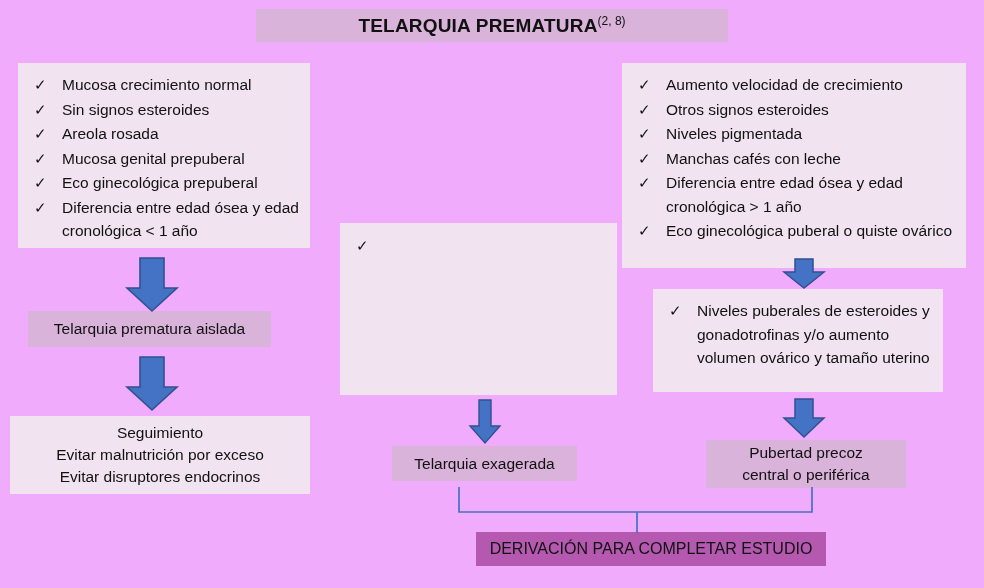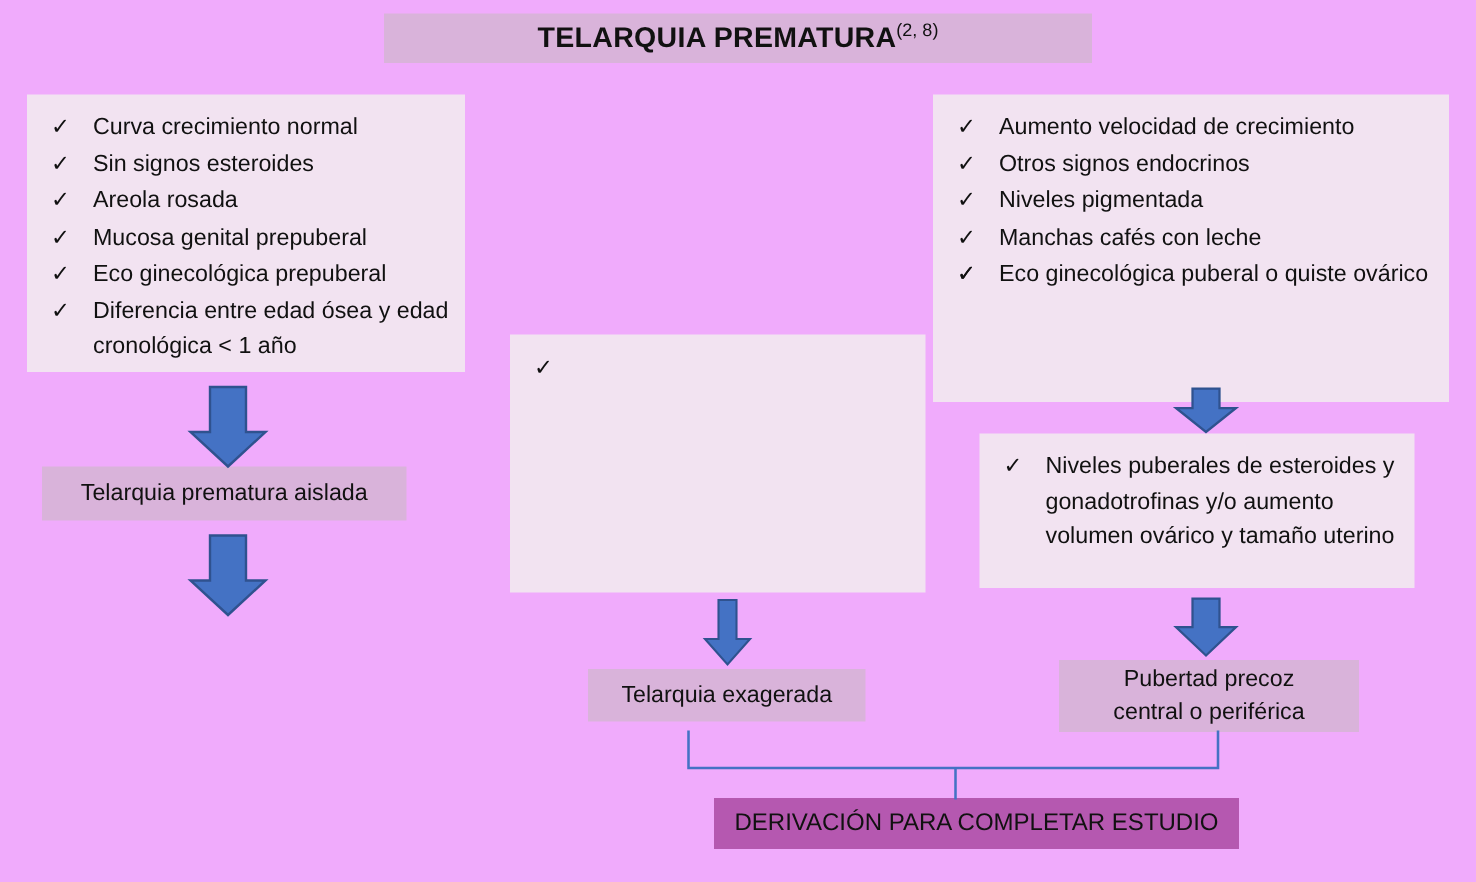--- a/index.html
+++ b/index.html
@@ -126,56 +126,63 @@
 <div id="canvas">
 
   <div class="abs box-mid" id="title-box">
     <div id="title-text">
       <span>TELARQUIA PREMATURA</span><span class="sup">(2, 8)</span>
     </div>
   </div>
 
   <div class="abs box-light checklist" id="left-list">
     <ul>
-      <li><span class="tick">✓</span><span>Curva crecimiento normal</span></li>
+      <li><span class="tick">✓</span><span>Mucosa crecimiento normal</span></li>
       <li><span class="tick">✓</span><span>Sin signos esteroides</span></li>
       <li><span class="tick">✓</span><span>Areola rosada</span></li>
       <li><span class="tick">✓</span><span>Mucosa genital prepuberal</span></li>
       <li><span class="tick">✓</span><span>Eco ginecológica prepuberal</span></li>
       <li><span class="tick">✓</span><span>Diferencia entre edad ósea y edad cronológica &lt; 1 año</span></li>
     </ul>
   </div>
 
   <div class="abs box-light checklist" id="right-list">
     <ul>
       <li><span class="tick">✓</span><span>Aumento velocidad de crecimiento</span></li>
-      <li><span class="tick">✓</span><span>Otros signos endocrinos</span></li>
+      <li><span class="tick">✓</span><span>Otros signos esteroides</span></li>
       <li><span class="tick">✓</span><span>Niveles pigmentada</span></li>
       <li><span class="tick">✓</span><span>Manchas cafés con leche</span></li>
-      <li><span class="tick">✓</span></li>
+      <li><span class="tick">✓</span><span>Diferencia entre edad ósea y edad cronológica &gt; 1 año</span></li>
       <li><span class="tick">✓</span><span>Eco ginecológica puberal o quiste ovárico</span></li>
     </ul>
   </div>
 
   <div class="abs box-light checklist" id="center-list">
     <ul>
       <li><span class="tick">✓</span></li>
     </ul>
   </div>
 
   <div class="abs box-light checklist" id="right-mid">
     <ul>
       <li><span class="tick">✓</span><span>Niveles puberales de esteroides y gonadotrofinas y/o aumento volumen ovárico y tamaño uterino</span></li>
     </ul>
   </div>
 
   <div class="abs box-mid plainbox" id="aislada-box">
     <div class="inner">Telarquia prematura aislada</div>
   </div>
 
+  <div class="abs box-light plainbox" id="seguimiento-box">
+    <div class="inner">
+      <div>Seguimiento</div>
+      <div>Evitar malnutrición por exceso</div>
+      <div>Evitar disruptores endocrinos</div>
+    </div>
+  </div>
 
   <div class="abs box-mid plainbox" id="exagerada-box">
     <div class="inner">Telarquia exagerada</div>
   </div>
 
   <div class="abs box-mid plainbox" id="pubertad-box">
     <div class="inner">
       <div>Pubertad precoz</div>
       <div>central o periférica</div>
     </div>

